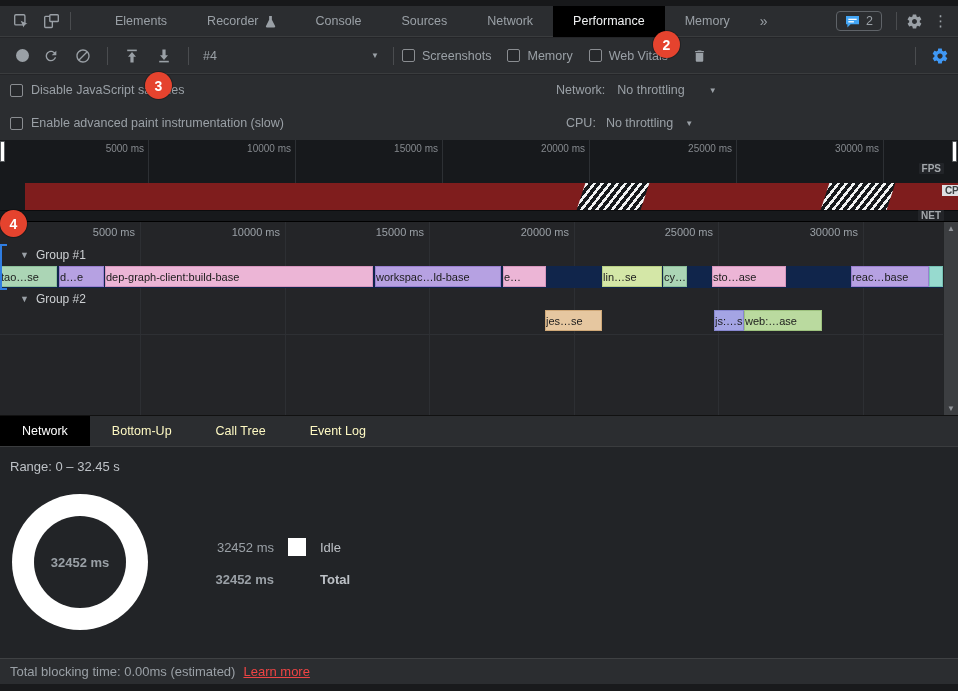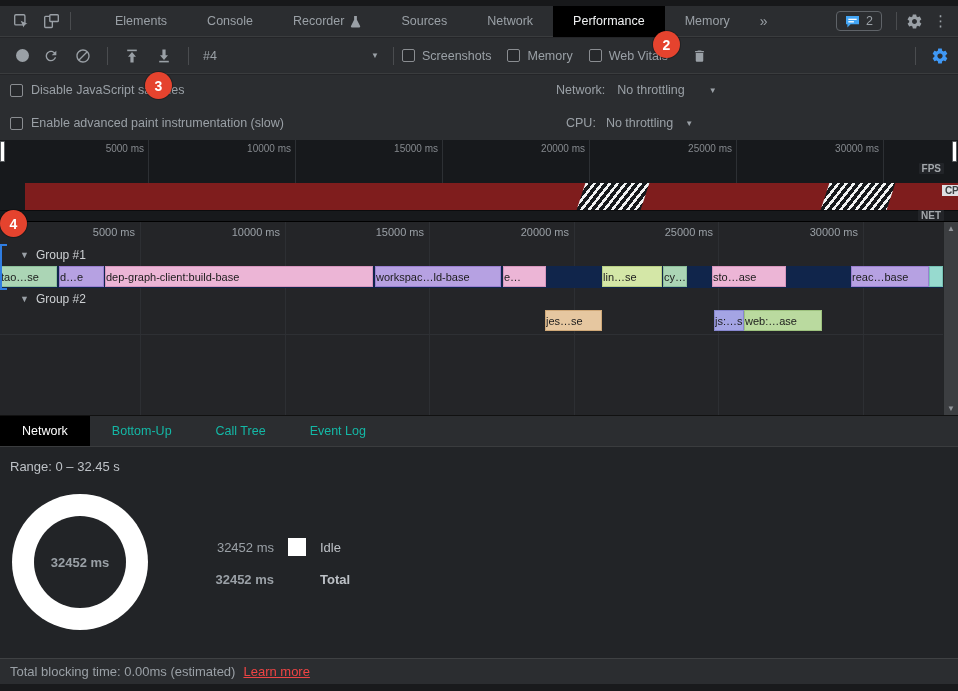--- a/index.html
+++ b/index.html
@@ -48,21 +48,21 @@
   .group-head{position:absolute;left:20px;font-size:12px;color:#cdd0d3;display:flex;align-items:center;gap:7px;cursor:pointer;}
   .tri{font-size:9px;color:#9aa0a6;}
   .row1-bg{position:absolute;left:0;top:44px;width:943px;height:22px;background:#10254b;}
   .bar{position:absolute;height:21px;font-size:11px;color:#1c1c1c;line-height:20px;overflow:hidden;white-space:nowrap;border:1px solid rgba(0,0,0,0.25);cursor:pointer;}
   .bracket{position:absolute;left:0;top:22px;width:7px;height:46px;border-left:2px solid #2f7de1;border-top:2px solid #2f7de1;border-bottom:2px solid #2f7de1;}
   .fl-sep{position:absolute;left:0;top:112px;width:943px;height:1px;background:#2e3034;}
   .scrollbar{position:absolute;right:0;top:0;width:15px;height:193px;background:#3c3e41;border-left:1px solid #232527;display:flex;flex-direction:column;justify-content:space-between;align-items:center;padding:2px 0;}
   .scroll-arrow{font-size:8px;color:#919499;cursor:pointer;}
   
   .btabs{position:absolute;left:0;top:415px;width:958px;height:32px;background:#2b2d30;display:flex;border-top:1px solid #111;border-bottom:1px solid #3a3c3e;}
-  .btab{padding:0 22px;display:flex;align-items:center;font-size:12.5px;color:#14b8a6;cursor:pointer;}
+  .btab{padding:0 22px;display:flex;align-items:center;font-size:12.5px;color:#fef9c3;cursor:pointer;}
   .btab.selected{background:#000;color:#fff;}
   
   .summary{position:absolute;left:0;top:447px;width:958px;height:211px;background:#222427;}
   .range{position:absolute;left:10px;top:12px;font-size:13px;color:#bdc1c6;}
   .donut{position:absolute;left:12px;top:47px;width:136px;height:136px;border-radius:50%;background:#fff;}
   .hole{position:absolute;left:22px;top:22px;width:92px;height:92px;border-radius:50%;background:#222427;display:flex;align-items:center;justify-content:center;font-size:13px;font-weight:bold;color:#9aa0a6;}
   .legend-row{position:absolute;display:flex;align-items:center;font-size:13px;color:#9aa0a6;}
   .legend-val{width:78px;text-align:right;}
   .legend-swatch{width:18px;height:18px;margin-left:14px;flex:none;}
   .legend-label{margin-left:14px;width:60px;color:#bdc1c6;}
@@ -93,29 +93,29 @@
           <rect x="2" y="4" width="9" height="13" rx="1" fill="none" stroke="#9aa0a6" stroke-width="1.6"></rect>
           <rect x="8" y="2" width="10" height="8" rx="1" fill="#2b2d30" stroke="#9aa0a6" stroke-width="1.6"></rect>
         </svg>
     </span>
     <span class="vsep"></span>
     <div class="tabs" id="main-tabs">
         <div class="tab">
           <span>Elements</span>
         </div>
         <div class="tab">
-          <span>Console</span>
-        </div>
-        <div class="tab">
           <span>Recorder</span>
           <span>
             <svg width="11" height="13" viewBox="0 0 12 14" fill="#9aa0a6">
               <path d="M4.5 1h3v4l3.5 7a1 1 0 0 1-.9 1.5H2a1 1 0 0 1-.9-1.5l3.4-7z"></path>
             </svg>
           </span>
+        </div>
+        <div class="tab">
+          <span>Console</span>
         </div>
         <div class="tab">
           <span>Sources</span>
         </div>
         <div class="tab">
           <span>Network</span>
         </div>
         <div class="tab selected">
           <span>Performance</span>
         </div>

